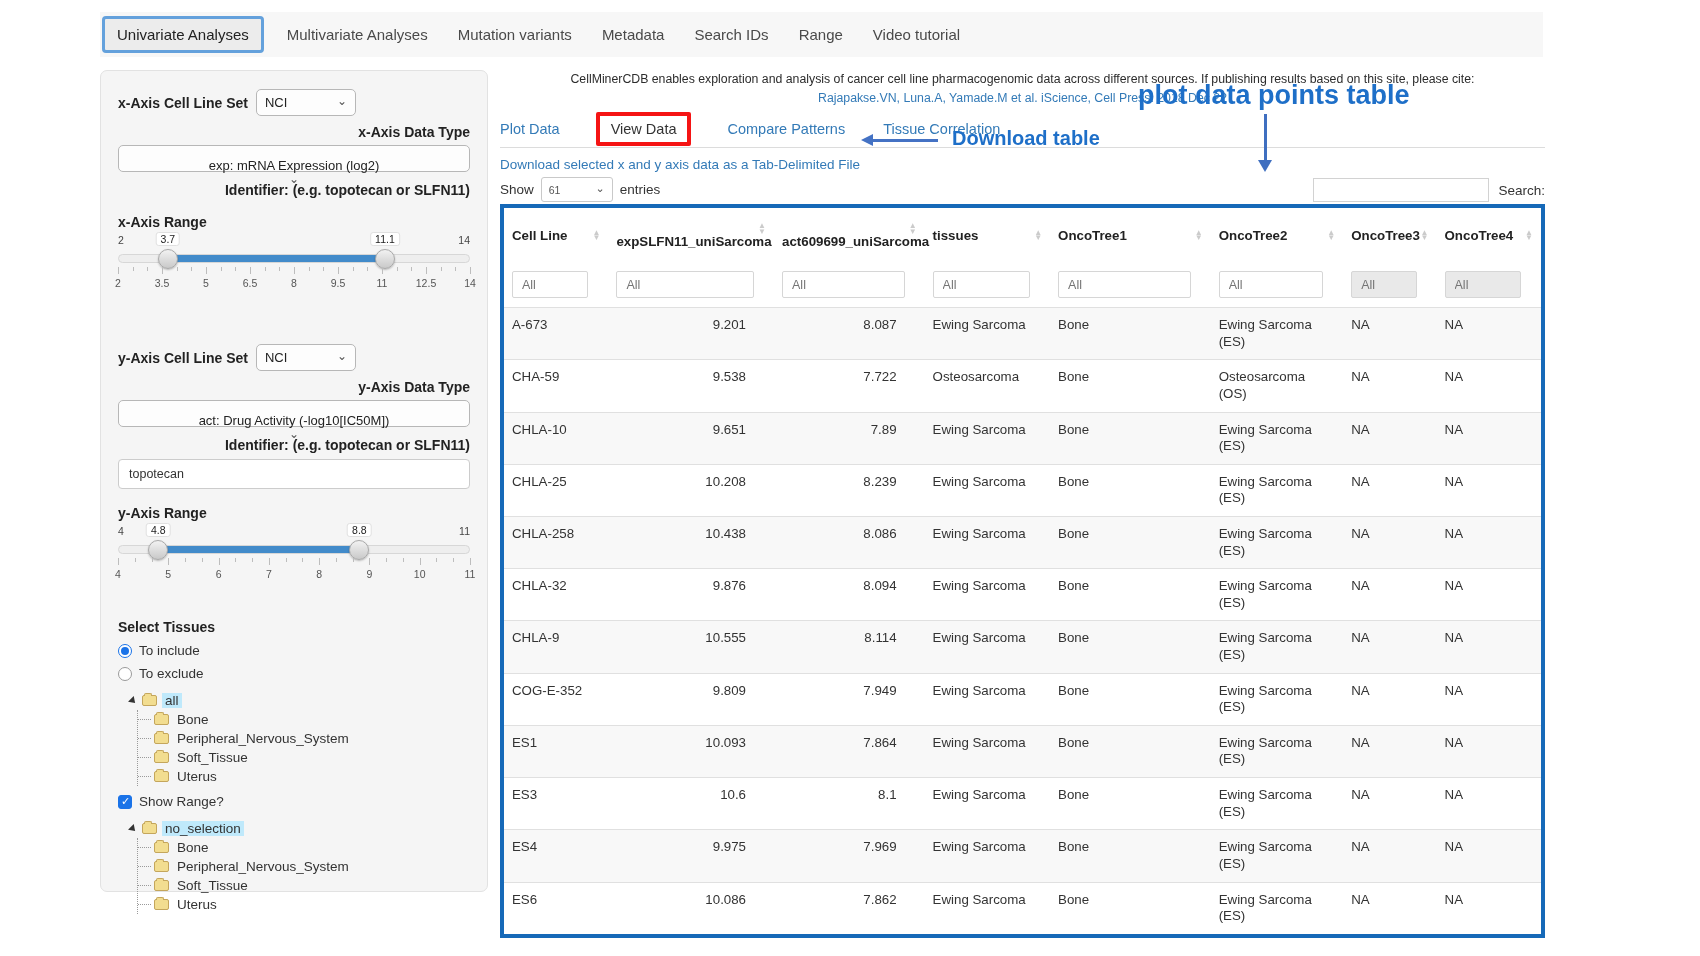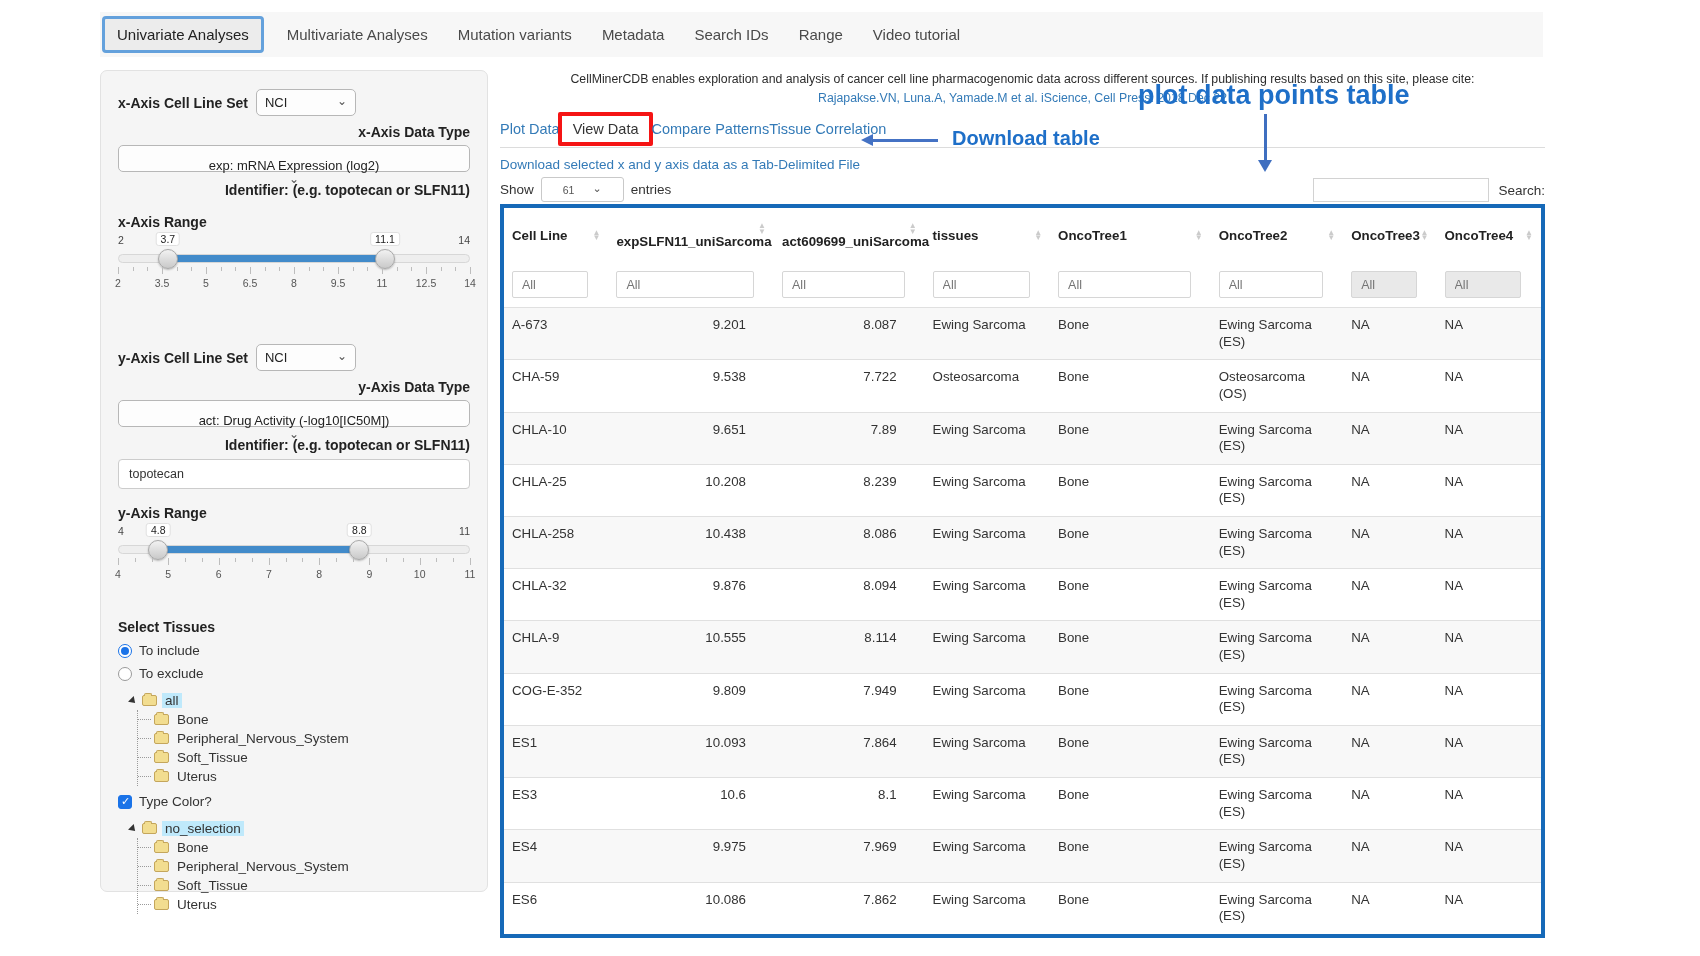--- a/index.html
+++ b/index.html
@@ -73,34 +73,34 @@
     border-radius:2px; position:relative; display:inline-block; margin:0 5px 0 2px; flex:0 0 auto; }
   .folder-icon::before { content:""; position:absolute; top:-3px; left:1px; width:6px; height:2px;
     background:#f2dd90; border:1px solid #c4a65c; border-bottom:none; border-radius:2px 2px 0 0; }
   .tlabel { padding:0 3px; cursor:pointer; white-space:nowrap; }
   .tlabel.sel { background:#bfe9fb; }
 
   
   #main { position:absolute; left:500px; top:70px; width:1045px; }
   .cite { text-align:center; font-size:12.3px; color:#2c2c2c; line-height:1.55; }
   .cite a { color:#337ab7; text-decoration:none; cursor:pointer; }
-  #subtabs { display:flex; align-items:center; height:36px; margin-top:3px;
+  #subtabs { display:flex; align-items:center; gap:38px; height:36px; margin-top:3px;
     font-size:14.5px; color:#337ab7; }
   .subtab { cursor:pointer; white-space:nowrap; }
   .subtab.active { color:#333; }
   .red-ring { border:4px solid #f51414; border-radius:2px; padding:5px 11px; margin:-5px -2px; }
   #main hr { border:none; border-top:1px solid #dcdcdc; margin:0 0 7px; }
   #download-link { display:inline-block; font-size:13.5px; color:#337ab7; text-decoration:none;
     cursor:pointer; margin-bottom:5px; }
   .controls { display:flex; justify-content:space-between; align-items:flex-end; margin-bottom:1px;
     font-size:13.5px; color:#333; }
   .controls .left { display:flex; align-items:center; }
-  .entries-select { width:83px; height:25px; border:1px solid #c9c9c9; border-radius:3px;
+  .entries-select { width:72px; height:25px; border:1px solid #c9c9c9; border-radius:3px;
     background:#fff; display:inline-flex; align-items:center; justify-content:space-between;
-    padding:0 21px; font-size:10.5px; color:#555; margin:0 7px; cursor:pointer; }
+    padding:0 7px; font-size:10.5px; color:#555; margin:0 7px; cursor:pointer; }
   .entries-select .chev::after { content:"⌄"; color:#555; font-size:11px; position:relative; top:-1px; }
   .controls .right { display:flex; align-items:center; gap:9px; }
   #search-input { width:176px; height:24px; border:1px solid #d2d2d2; background:#fff;
     font-family:"Liberation Sans", sans-serif; padding:0 6px; }
 
   
   #table-wrap { border:4px solid #1669b8; background:#fff; margin-top:2px; }
   #data-table { width:100%; border-collapse:collapse; table-layout:fixed; font-size:13.3px; color:#333; }
   .c0{width:104px}.c1{width:165px}.c2{width:150px}.c3{width:125px}
   .c4{width:160px}.c5{width:132px}.c6{width:93px}.c7{width:104px}
@@ -303,21 +303,21 @@
           </div>
           <div class="tnode child">
             <span class="tconn"></span>
             <span class="folder-icon"></span>
             <span class="tlabel">Uterus</span>
           </div>
         </div>
       </div>
     <div class="choice-row mt10">
       <span class="checkbox on" id="check-color"></span>
-      <span>Type Color?</span>
+      <span>Show Range?</span>
     </div>
     <div class="tree" id="tree-color">
         <div class="tnode root">
           <span class="texpand"></span>
           <span class="folder-icon"></span>
           <span class="tlabel sel">no_selection</span>
         </div>
         <div class="tkids">
           <div class="tnode child">
             <span class="tconn"></span>

